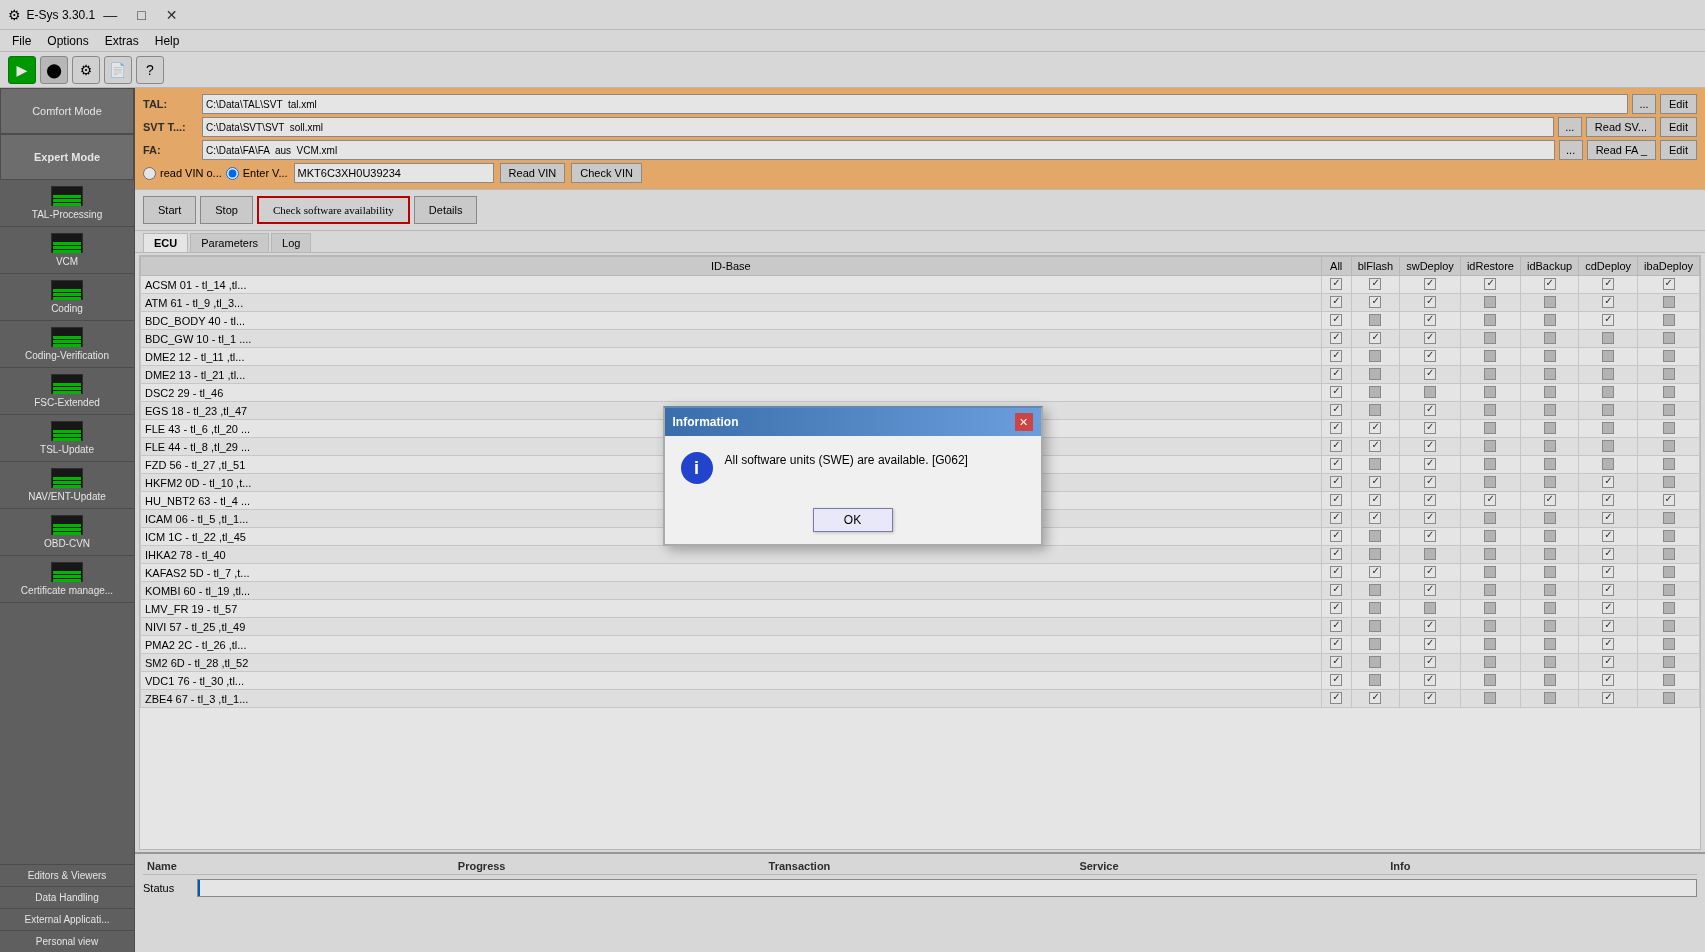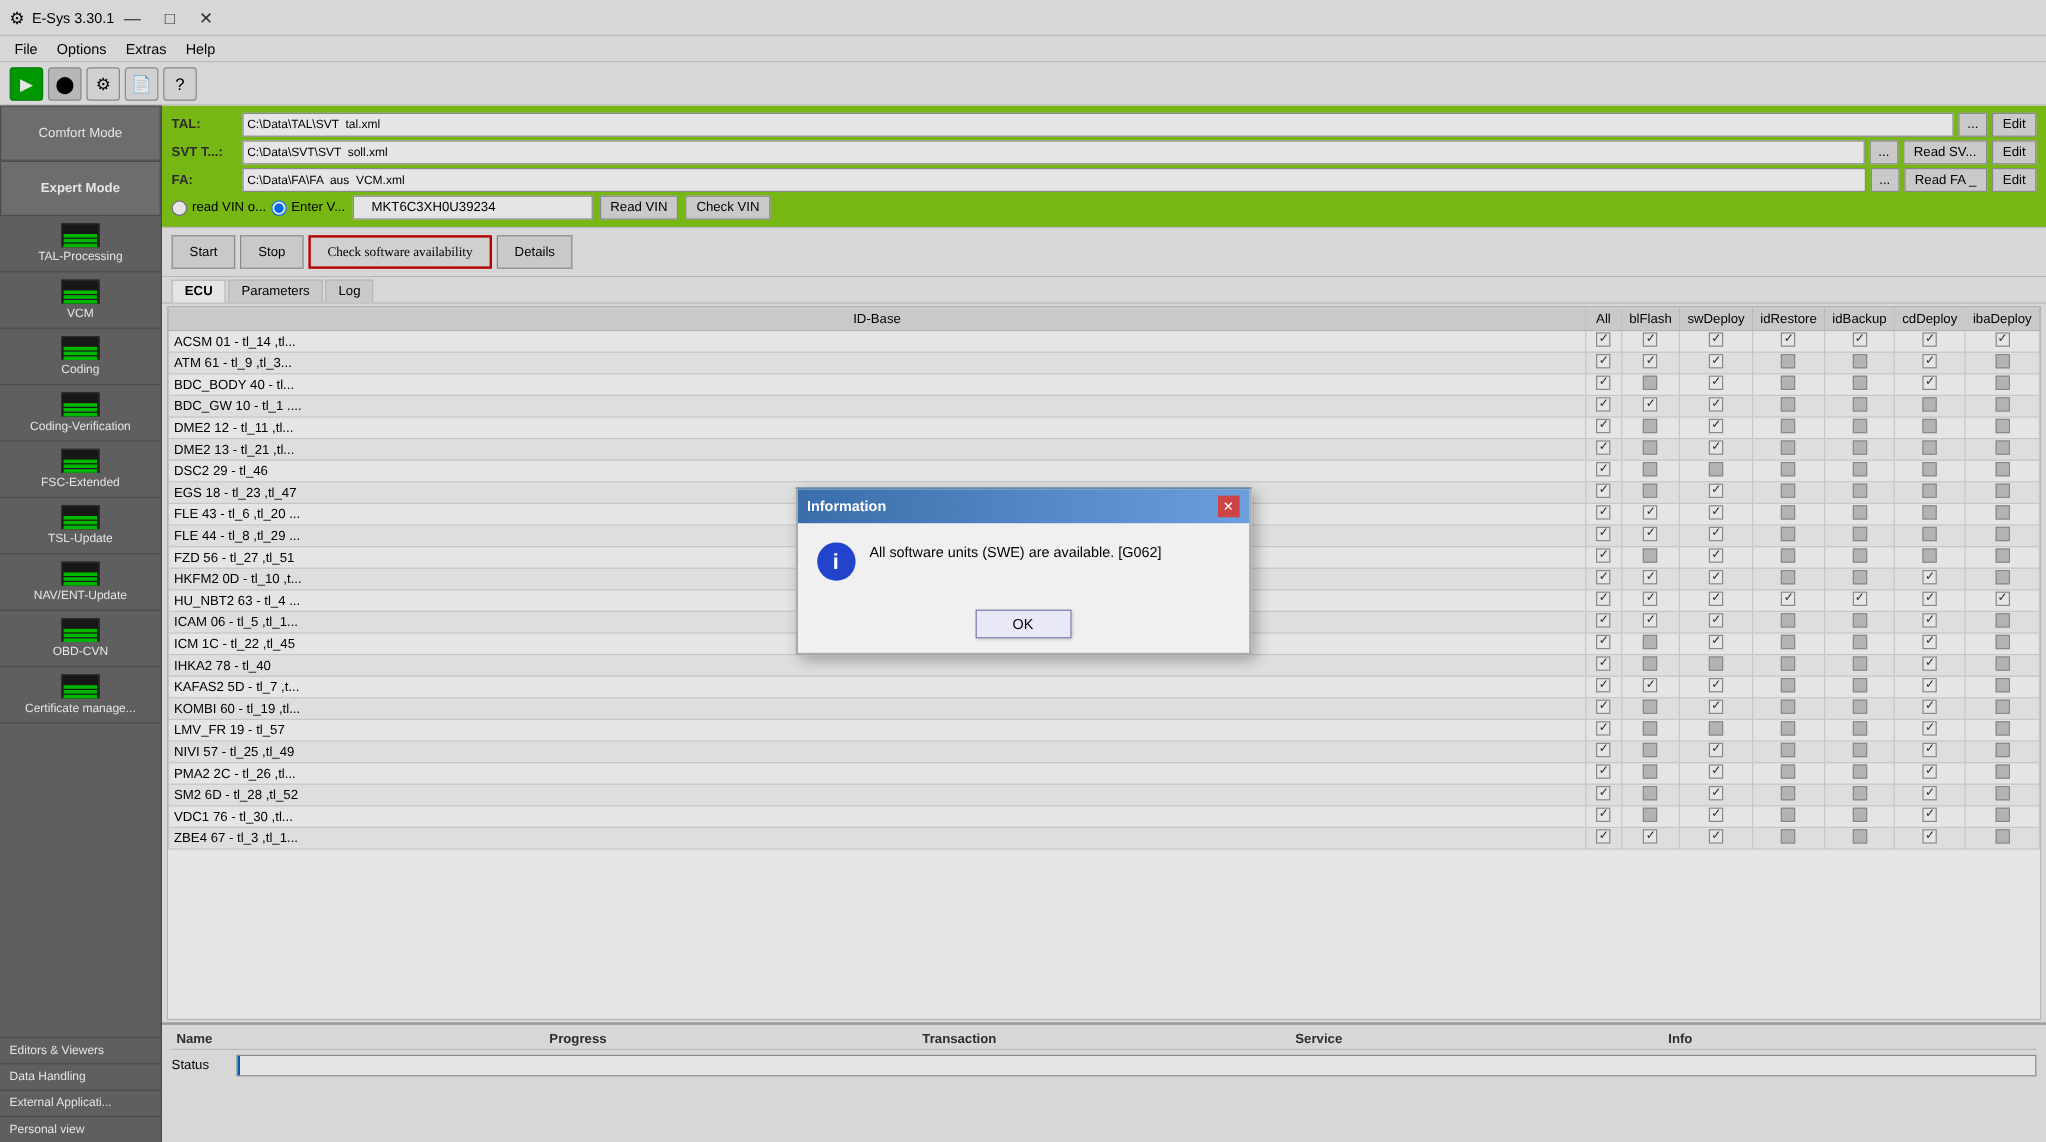--- a/index.html
+++ b/index.html
@@ -109,36 +109,36 @@
     }
     .sidebar-bottom {
       margin-top: auto;
     }
     .sidebar-bottom-item {
       color: white;
       font-size: 10px;
       padding: 5px 8px;
       cursor: pointer;
       border-top: 1px solid #555;
-      text-align: left;
+      text-align: center;
     }
 
     
     .content-area {
       flex: 1;
       display: flex;
       flex-direction: column;
       background: #f0f0f0;
       overflow: hidden;
     }
 
     
     .form-area {
       padding: 6px 8px;
-      background: #84cc16;
+      background: #fdba74;
       border-bottom: 1px solid #ccc;
     }
     .form-row {
       display: flex;
       align-items: center;
       margin-bottom: 3px;
       gap: 4px;
     }
     .form-label {
       width: 55px;
@@ -487,21 +487,21 @@
         <button class="form-btn">Edit</button>
       </div>
 
       <div class="vin-row">
         <div class="radio-group">
           <input type="radio" name="vin_mode" style="">
           <label>read VIN o...</label>
           <input type="radio" name="vin_mode" checked="" style="">
           <label>Enter V...</label>
         </div>
-        <input type="text" style="width: 200px; height: 20px; border: 1px solid rgb(153, 153, 153); font-size: 11px; padding: 0px 15px;" value="MKT6C3XH0U39234">
+        <input type="text" style="width: 200px; height: 20px; border: 1px solid rgb(153, 153, 153); font-size: 11px; padding: 0px 3px;" value="MKT6C3XH0U39234">
         <button class="form-btn">Read VIN</button>
         <button class="form-btn">Check VIN</button>
       </div>
     </div>
 
     <div class="action-row">
       <button class="action-btn">Start</button>
       <button class="action-btn">Stop</button>
       <button class="action-btn highlighted">Check software availability</button>
       <button class="action-btn">Details</button>

